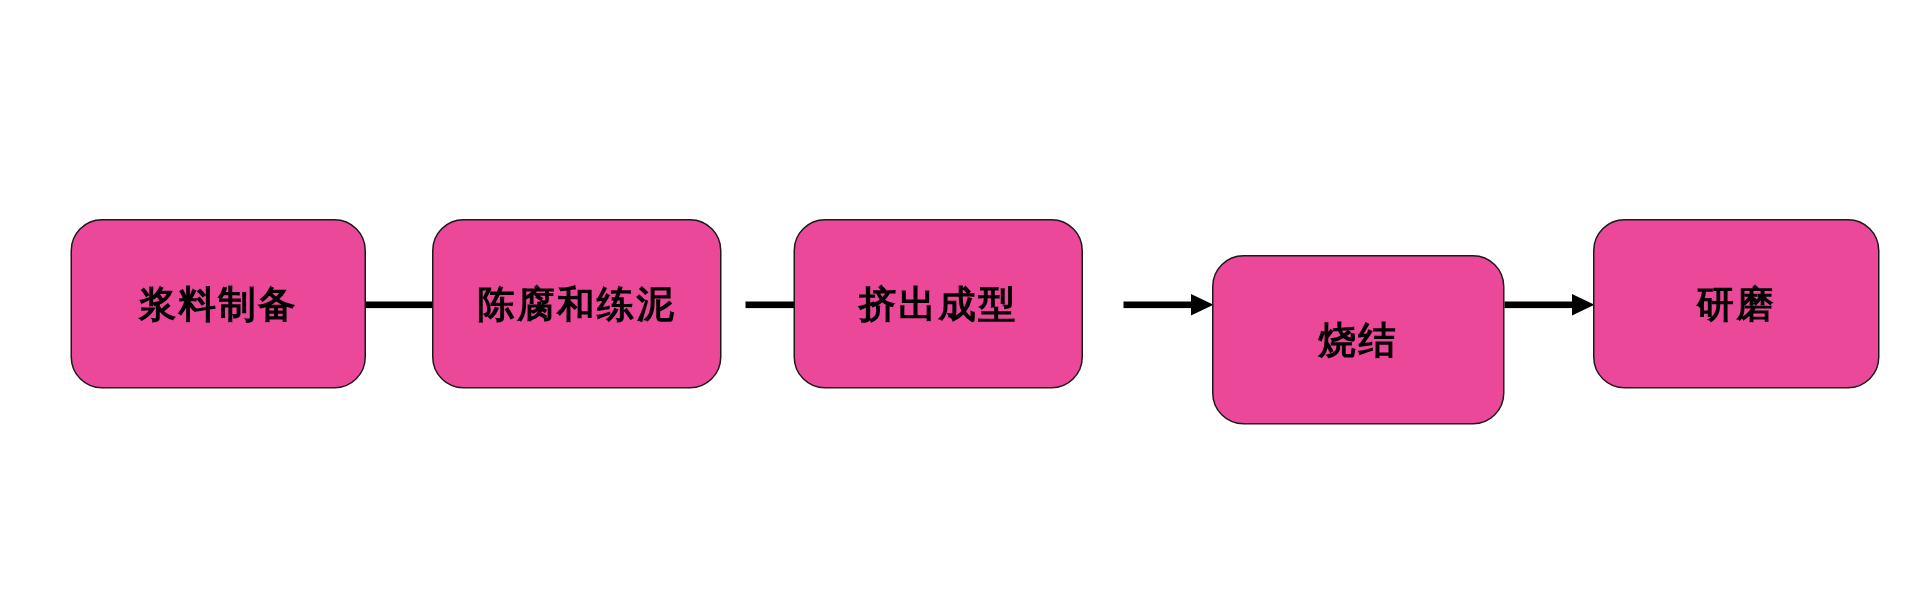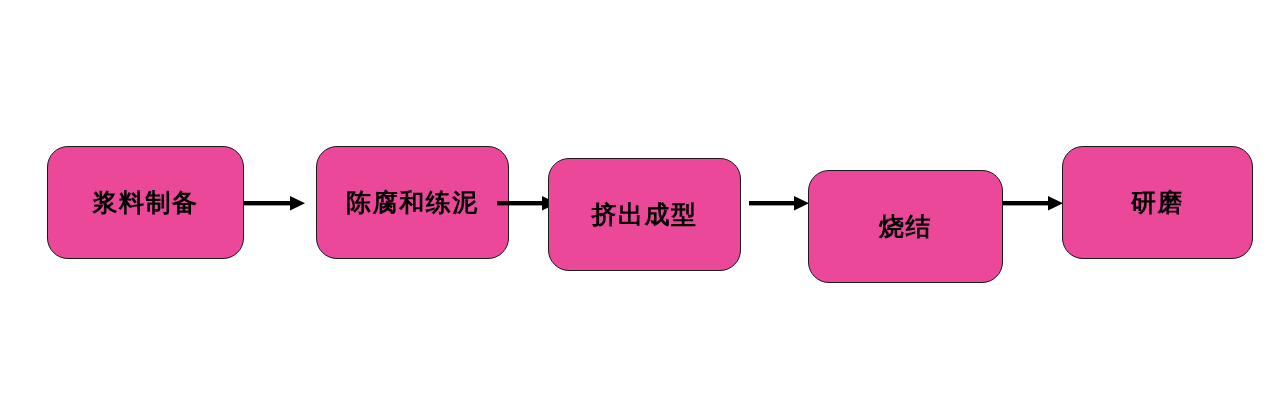--- a/index.html
+++ b/index.html
@@ -50,22 +50,22 @@
     font-size: 25px;
     line-height: 1;
     color: #000000;
     letter-spacing: 1.5px;
     white-space: nowrap;
     user-select: none;
   }
 
   
   .node-1 { left: 47px;   width: 197px; }
-  .node-2 { left: 316px;  width: 193px; }
-  .node-3 { left: 548px;  width: 193px; margin-top: 12px; }
+  .node-2 { left: 288px;  width: 193px; }
+  .node-3 { left: 529px;  width: 193px; }
   .node-4 { left: 808px;  width: 195px; margin-top: 24px; }
   .node-5 { left: 1062px; width: 191px; }
 
   
   .flow-arrow {
     position: absolute;
     top: 49px;          
     height: 16px;
     display: block;
     overflow: visible;

